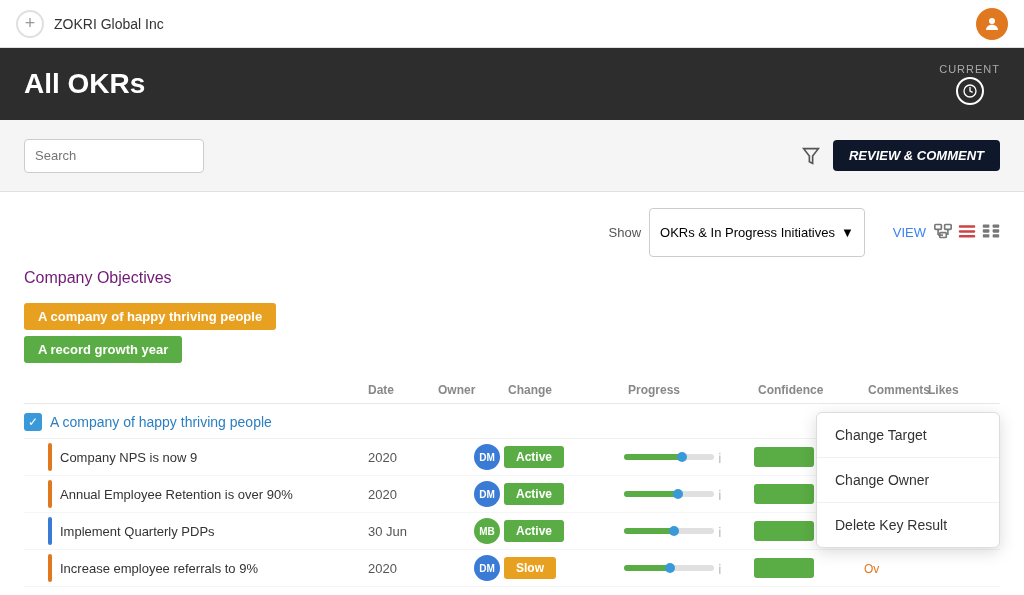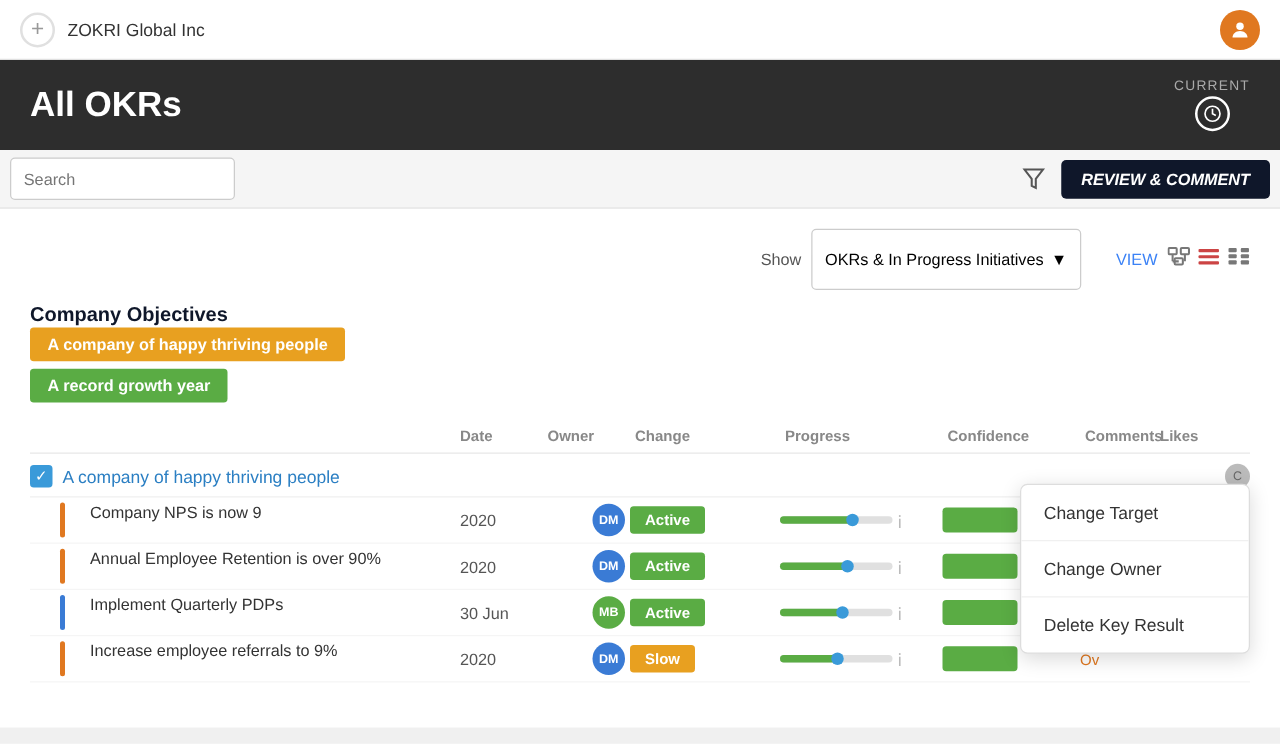--- a/index.html
+++ b/index.html
@@ -53,24 +53,24 @@
       border: 2px solid #fff;
       border-radius: 50%;
       display: flex; align-items: center; justify-content: center;
       margin-top: 2px;
       font-size: 14px;
     }
 
     
     .action-bar {
       background: #f5f5f5;
-      height: 47px;
+      height: 72px;
       display: flex;
       align-items: center;
-      padding: 0 8px;
+      padding: 0 24px;
       gap: 12px;
       border-bottom: 1px solid #e0e0e0;
     }
     .search-input {
       height: 34px;
       width: 180px;
       border: 1px solid #ccc;
       border-radius: 4px;
       padding: 0 10px;
       font-size: 13px;
@@ -121,21 +121,21 @@
       font-size: 13px;
       background: #fff;
       cursor: pointer;
       display: flex; align-items: center; gap: 6px;
     }
     .view-label { font-size: 13px; color: #3b82f6; margin-left: 20px; }
     .view-icons { display: flex; gap: 6px; align-items: center; }
     .view-icon { font-size: 16px; color: #777; cursor: pointer; }
 
     
-    .section-title { font-size: 16px; font-weight: 700; color: #0f172a; margin-bottom: 0; }
+    .section-title { font-size: 16px; font-weight: 400; color: #701a75; margin-bottom: 16px; }
     .obj-tags { display: flex; flex-direction: column; gap: 6px; margin-bottom: 14px; }
     .obj-tag {
       display: inline-block;
       padding: 6px 14px;
       border-radius: 3px;
       font-size: 13px;
       font-weight: 600;
       color: #fff;
       width: fit-content;
       cursor: pointer;
@@ -184,21 +184,21 @@
     
     .kr-row {
       display: grid;
       grid-template-columns: 340px 70px 70px 120px 130px 110px 60px 60px;
       align-items: center;
       padding: 4px 0;
       border-bottom: 1px solid #f5f5f5;
       font-size: 13px;
     }
     .kr-name-cell {
-      display: flex; align-items: flex-start; gap: 20px; padding-left: 24px;
+      display: flex; align-items: center; gap: 8px; padding-left: 24px;
     }
     .kr-color-bar {
       width: 4px; height: 28px; border-radius: 2px; flex-shrink: 0;
     }
     .kr-name { font-size: 13px; color: #333; }
     .date-cell { font-size: 13px; color: #555; padding: 0 4px; }
     .owner-avatar {
       width: 26px; height: 26px; border-radius: 50%;
       background: #5aac44;
       display: flex; align-items: center; justify-content: center;

